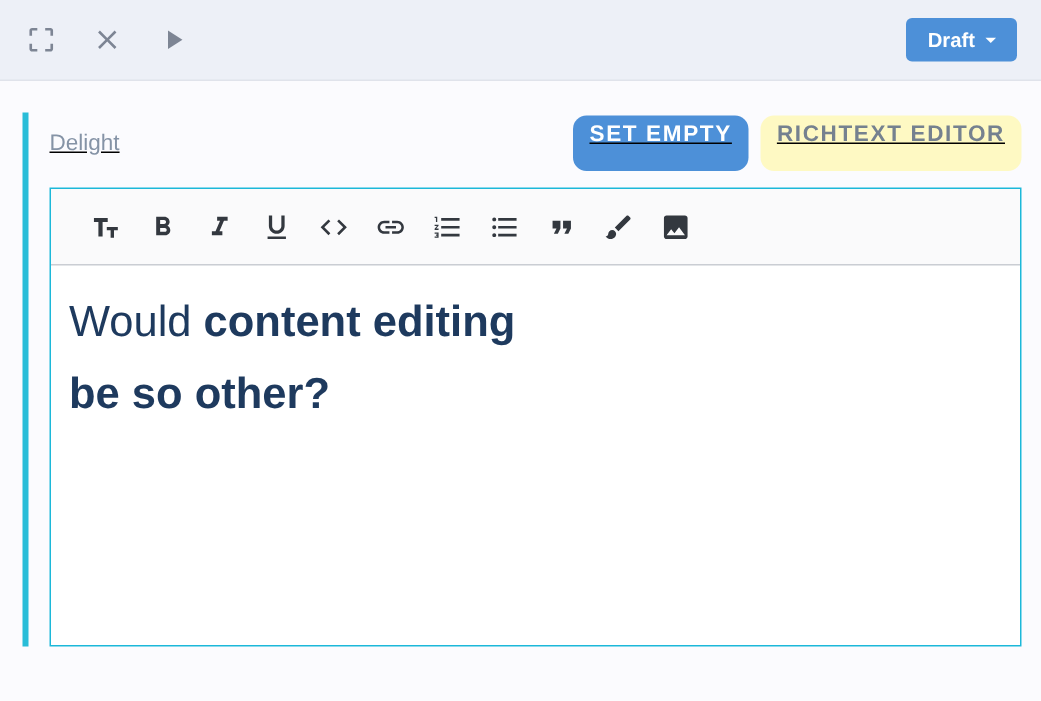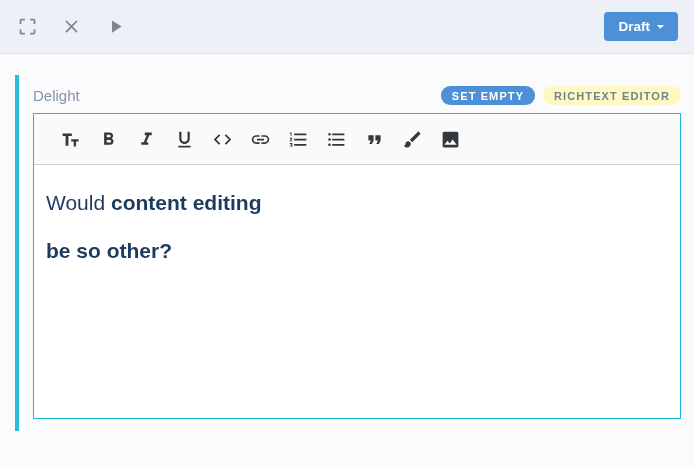--- a/index.html
+++ b/index.html
@@ -42,27 +42,27 @@
 
   
   .accent-bar {
     position: absolute; left: 15px; top: 75px;
     width: 4px; height: 356px;
     background: #29bdd8;
   }
   .field-area { position: absolute; left: 33px; top: 85px; width: 648px; }
   .field-header {
     display: flex; align-items: center; justify-content: space-between;
-    height: 20px; margin-bottom: 8px;
+    height: 20px; margin-bottom: 20px; text-decoration: underline;
   }
   .field-label { font-size: 15px; color: #8593a6; }
   .badges { display: flex; align-items: center; gap: 8px; }
   .badge {
-    font-size: 11px; font-weight: 700; letter-spacing: 1.1px;
-    border-radius: 9px; padding: 4px 11px 3px 11px;
+    font-size: 15px; font-weight: 700; letter-spacing: 1.1px;
+    border-radius: 9px; padding: 4px 11px 16px 11px;
     white-space: nowrap; cursor: pointer;
   }
   .badge-primary { background: #4d90d8; color: #ffffff; }
   .badge-muted   { background: #fef9c3; color: #75818f; }
 
   
   .editor {
     border: 1.5px solid #1cb8d9;
     background: #ffffff;
     height: 306px;
@@ -78,21 +78,21 @@
   .tb-btn {
     width: 38px; height: 40px;
     background: none; border: none; cursor: pointer;
     display: flex; align-items: center; justify-content: center;
     color: #33383f; padding: 0;
   }
   .tb-btn svg { width: 21px; height: 21px; fill: #33383f; }
   .rt-content {
     flex: 1;
     padding: 14px 12px;
-    font-size: 21px;
+    font-size: 29px;
     line-height: 48px;
     color: #1e3a5e;
     cursor: text;
   }
   .rt-line { white-space: pre-wrap; }
   .seg-normal { font-weight: 400; }
   .seg-bold   { font-weight: 700; }
   .seg-italic { font-style: italic; }
 </style>
 </head>

